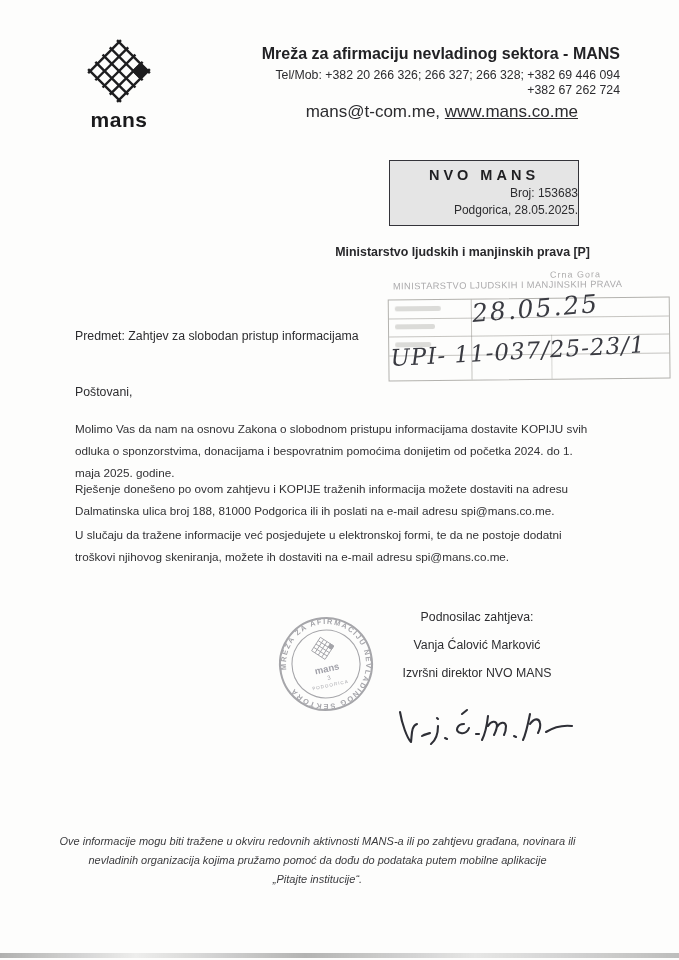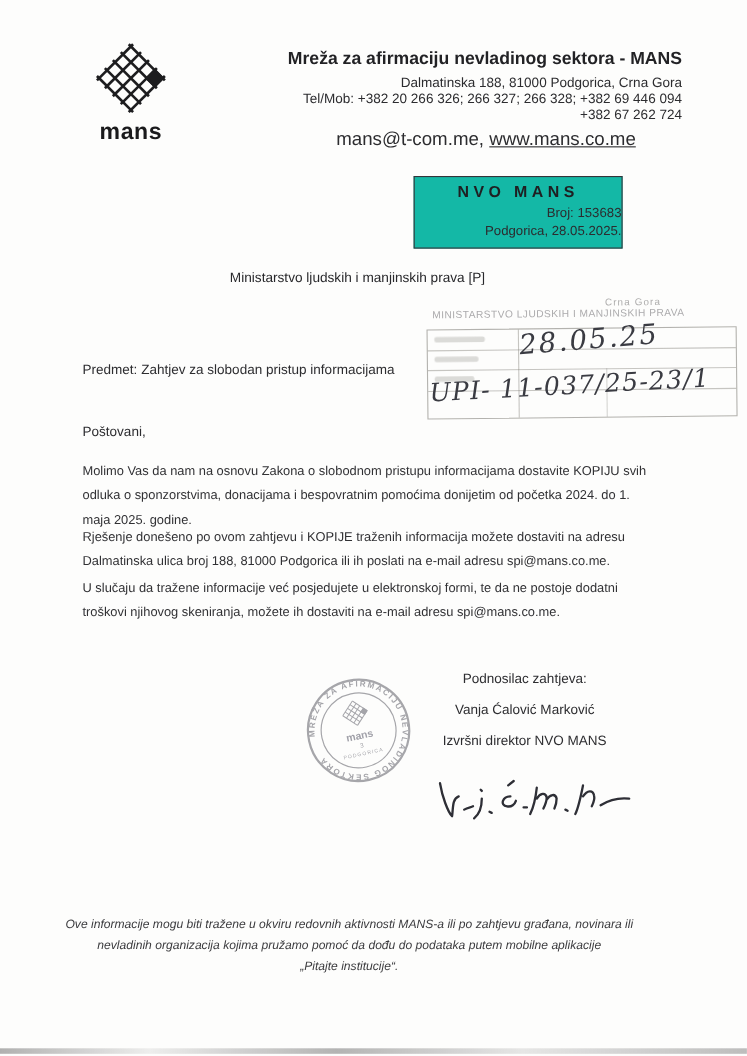--- a/index.html
+++ b/index.html
@@ -14,27 +14,27 @@
   .logo-svg{left:72px;top:33px;width:94px;height:78px;}
   .logo-word{left:70px;top:108px;width:98px;text-align:center;
     font-weight:bold;font-size:21px;letter-spacing:.5px;color:#1a1a1c;}
   .header-right{left:180px;top:44px;width:440px;text-align:right;line-height:14.5px;}
   .org-name{font-weight:bold;font-size:16px;line-height:20px;margin-bottom:4px;color:#222225;text-align:right;}
   .org-line{font-size:12.3px;color:#2c2c2f;}
   .org-mail{font-size:17px;margin-top:8px;margin-right:42px;color:#2c2c2f;}
   .org-mail .site{text-decoration:underline;}
 
   
-  .ref-box{left:376px;top:160px;width:188px;height:64px;border:1.6px solid #34343a;background:#14b8a6;}
+  .ref-box{left:389px;top:160px;width:188px;height:64px;border:1.6px solid #34343a;background:#e5e5e5;}
   .ref-title{margin-top:6px;text-align:center;font-weight:bold;font-size:14.5px;letter-spacing:4px;color:#1f1f22;}
   .ref-line{margin:3px 0 0 9px;font-size:12px;color:#2c2c2f;text-align:right;}
 
   
-  .recipient{left:60px;top:245px;width:530px;text-align:center;
-    font-weight:normal;font-size:12.4px;color:#28282b;}
+  .recipient{left:60px;top:245px;width:530px;text-align:right;
+    font-weight:bold;font-size:12.4px;color:#28282b;}
 
   
   .rstamp{left:386px;top:270px;width:286px;height:112px;transform:rotate(-.6deg);}
   .stamp-country{position:absolute;left:130px;top:0;width:120px;text-align:center;
     font-size:9px;letter-spacing:1px;color:#a09f9f;opacity:.85;}
   .stamp-ministry{position:absolute;left:2px;top:10px;width:240px;text-align:center;
     font-size:9.3px;letter-spacing:.4px;color:#a3a2a4;opacity:.9;white-space:nowrap;}
   .stamp-table{position:absolute;left:2px;top:28px;width:280px;height:80px;
     border:1px solid rgba(130,128,122,.6);}
   .st-h{position:absolute;left:0;width:100%;height:1px;background:rgba(130,128,122,.45);}
@@ -81,21 +81,20 @@
     <line x1="23" y1="41" x2="73" y2="41"></line>
       <line x1="23" y1="52" x2="73" y2="52"></line>
     <line x1="23" y1="63" x2="73" y2="63"></line>
     <rect x="59" y="19" width="11" height="11" fill="#1d1d1f"></rect>
   </g>
 </svg>
 <div class="abs logo-word">mans</div>
 
 <div class="abs header-right">
   <div class="org-name">Mreža za afirmaciju nevladinog sektora - MANS</div>
-  <div class="org-line">Dalmatinska 188, 81000 Podgorica, Crna Gora</div>
   <div class="org-line">Tel/Mob: +382 20 266 326; 266 327; 266 328; +382 69 446 094</div>
   <div class="org-line">+382 67 262 724</div>
   <div class="org-mail">
     <span>mans@t-com.me,</span>
     <span class="site">www.mans.co.me</span>
   </div>
 </div>
 
 <div class="abs ref-box">
   <div class="ref-title">NVO MANS</div>

